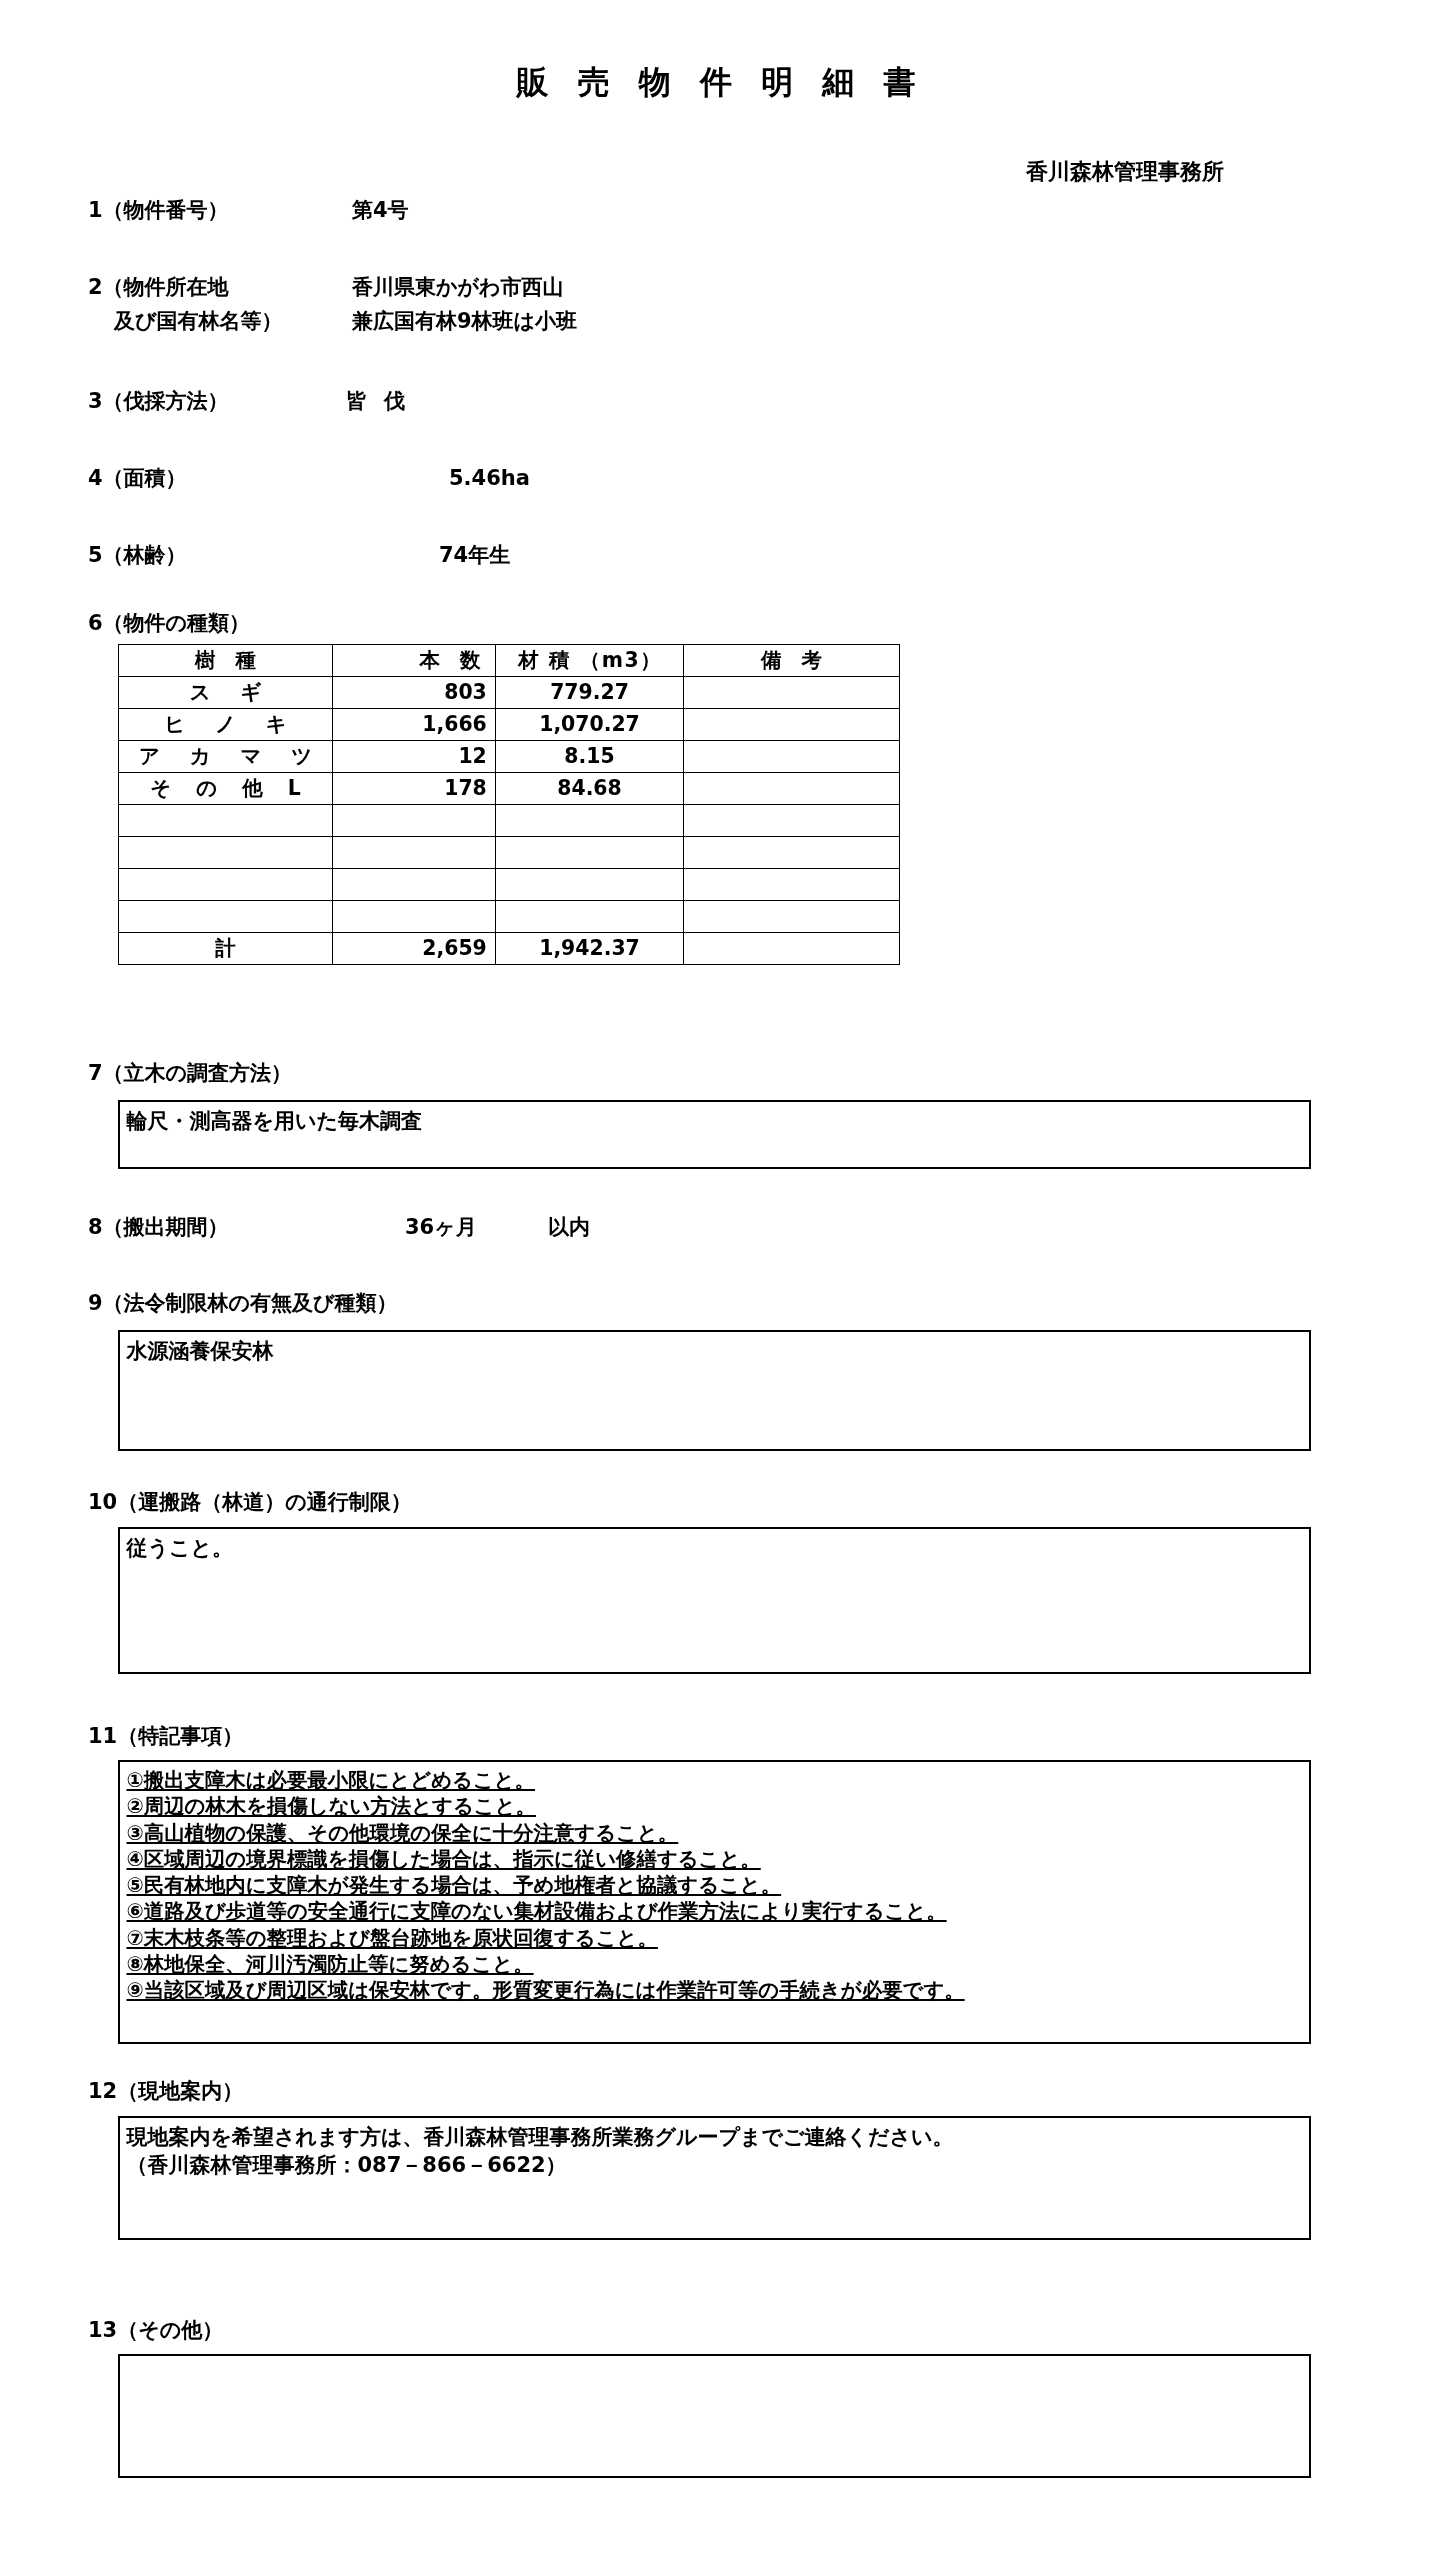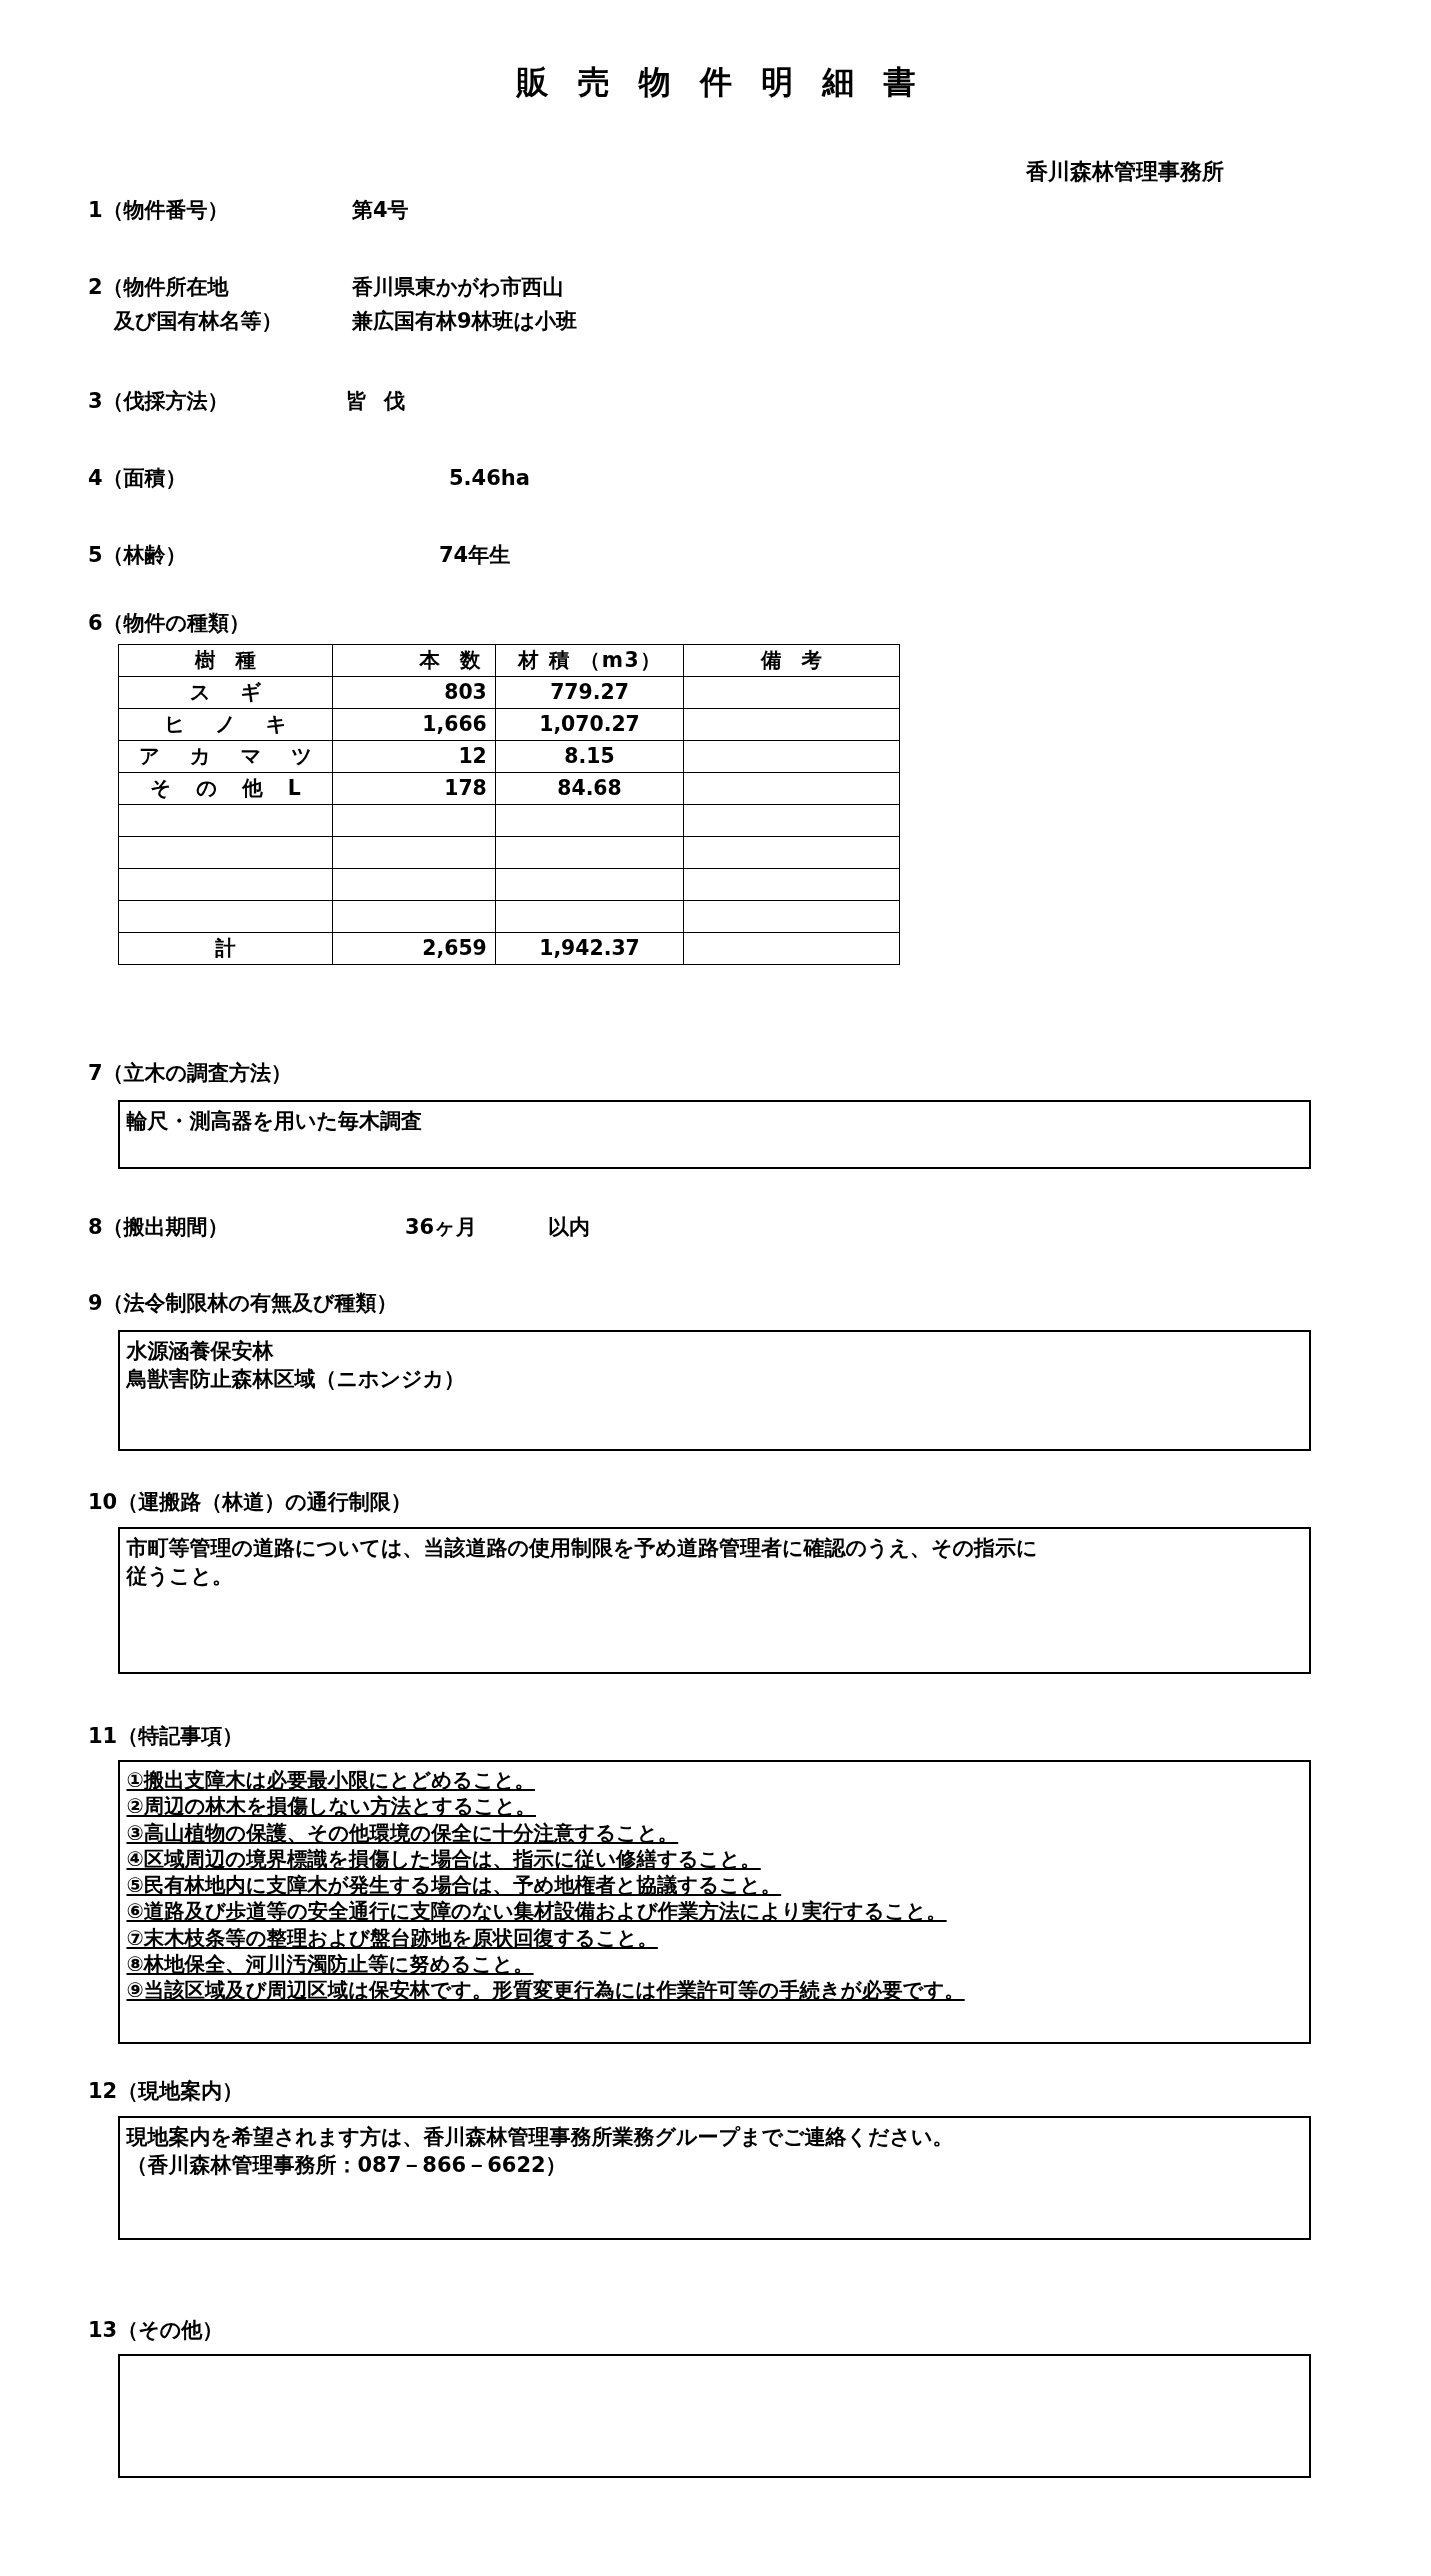--- a/index.html
+++ b/index.html
@@ -214,26 +214,24 @@
     <div class="line">輪尺・測高器を用いた毎木調査</div>
   </div>
 
   <div class="item-label" style="top:1214px; left:88px;">8（搬出期間）</div>
   <div class="item-value" style="top:1214px; left:405px;">36ヶ月</div>
   <div class="item-value" style="top:1214px; left:548px;">以内</div>
 
   <div class="item-label" style="top:1290px; left:88px;">9（法令制限林の有無及び種類）</div>
   <div class="text-box" style="top:1330px; left:118px; width:1193px; height:121px;">
     <div class="line">水源涵養保安林</div>
-    <div class="line">鳥獣害防止森林区域（ニホンジカ）</div>
   </div>
 
   <div class="item-label" style="top:1489px; left:88px;">10（運搬路（林道）の通行制限）</div>
   <div class="text-box" style="top:1527px; left:118px; width:1193px; height:147px;">
-    <div class="line">市町等管理の道路については、当該道路の使用制限を予め道路管理者に確認のうえ、その指示に</div>
     <div class="line">従うこと。</div>
   </div>
 
   <div class="item-label" style="top:1723px; left:88px;">11（特記事項）</div>
   <div class="text-box compact" style="top:1760px; left:118px; width:1193px; height:284px;text-decoration:underline;">
     <div class="line">①搬出支障木は必要最小限にとどめること。</div>
     <div class="line">②周辺の林木を損傷しない方法とすること。</div>
     <div class="line">③高山植物の保護、その他環境の保全に十分注意すること。</div>
     <div class="line">④区域周辺の境界標識を損傷した場合は、指示に従い修繕すること。</div>
     <div class="line">⑤民有林地内に支障木が発生する場合は、予め地権者と協議すること。</div>

